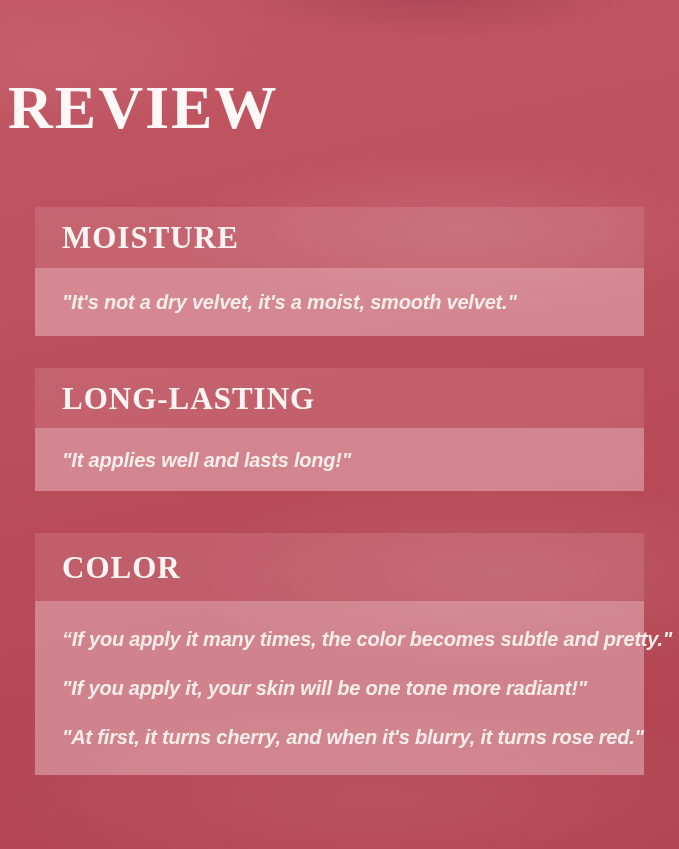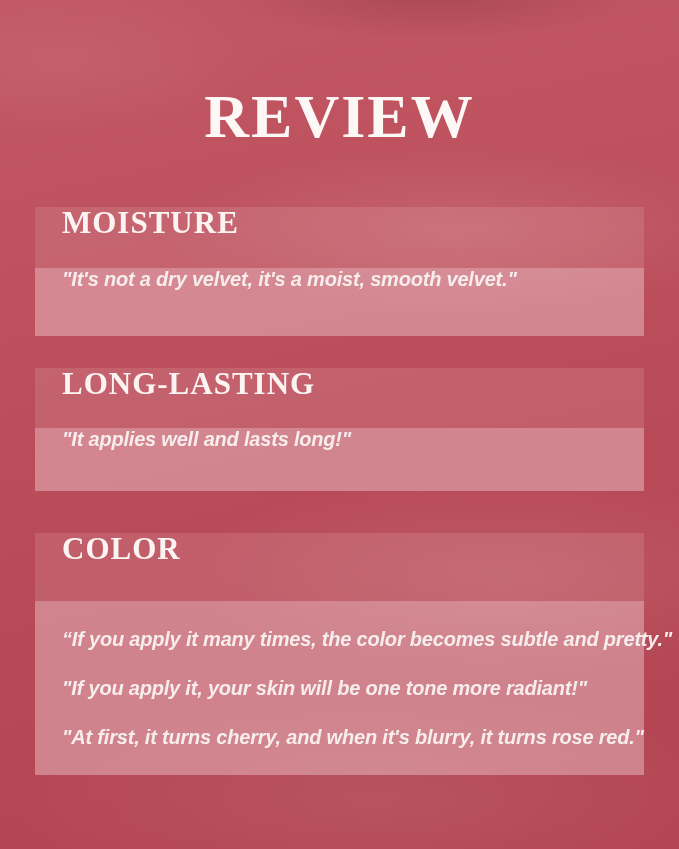--- a/index.html
+++ b/index.html
@@ -16,40 +16,40 @@
       radial-gradient(ellipse 460px 140px at 500px 575px, rgba(255,255,255,0.09), rgba(255,255,255,0) 70%),
       radial-gradient(ellipse 520px 150px at 380px 800px, rgba(255,255,255,0.07), rgba(255,255,255,0) 72%),
       radial-gradient(ellipse 300px 70px  at 430px -10px, rgba(60,10,20,0.18), rgba(60,10,20,0) 70%),
       radial-gradient(ellipse 300px 110px at 60px 60px,  rgba(255,255,255,0.06), rgba(255,255,255,0) 70%),
       linear-gradient(168deg, #c25764 0%, #bc4f5c 38%, #b84a57 62%, #b24451 100%);
     overflow: hidden;
   }
   .title {
     position: absolute;
     top: 68px; left: 0; right: 0;
-    margin: 17px;
-    text-align: center;
+    margin: 8px;
+    text-align: left;
     font-family: "Liberation Serif", "DejaVu Serif", serif;
     font-weight: 700;
     font-size: 62px;
     letter-spacing: 2px;
     color: #fdf7f5;
     line-height: 1;
   }
   .panel {
     position: absolute;
     left: 35px;
     width: 609px;
   }
   .panel .band {
     box-sizing: border-box;
     width: 100%;
     padding-left: 27px;
     display: flex;
-    align-items: flex-start;
+    align-items: center;
   }
   .panel .header-band { background: rgba(255, 235, 235, 0.12); }
   .panel .quote-band  { background: rgba(255, 235, 238, 0.36); }
   .heading {
     font-family: "Liberation Serif", "DejaVu Serif", serif;
     font-weight: 700;
     font-size: 31px;
     letter-spacing: 1px;
     color: #fbf4f2;
     line-height: 1;

